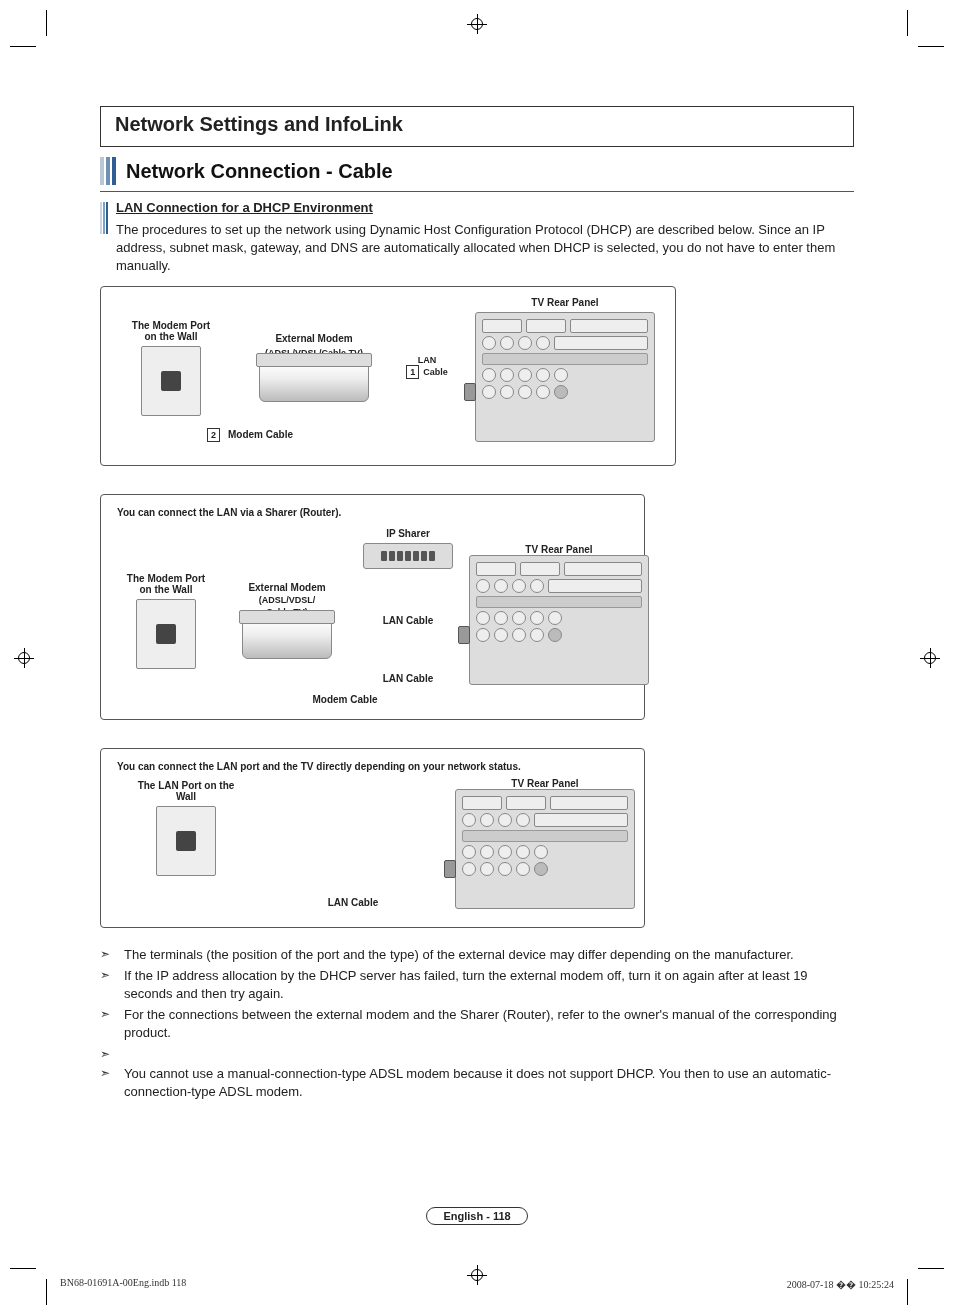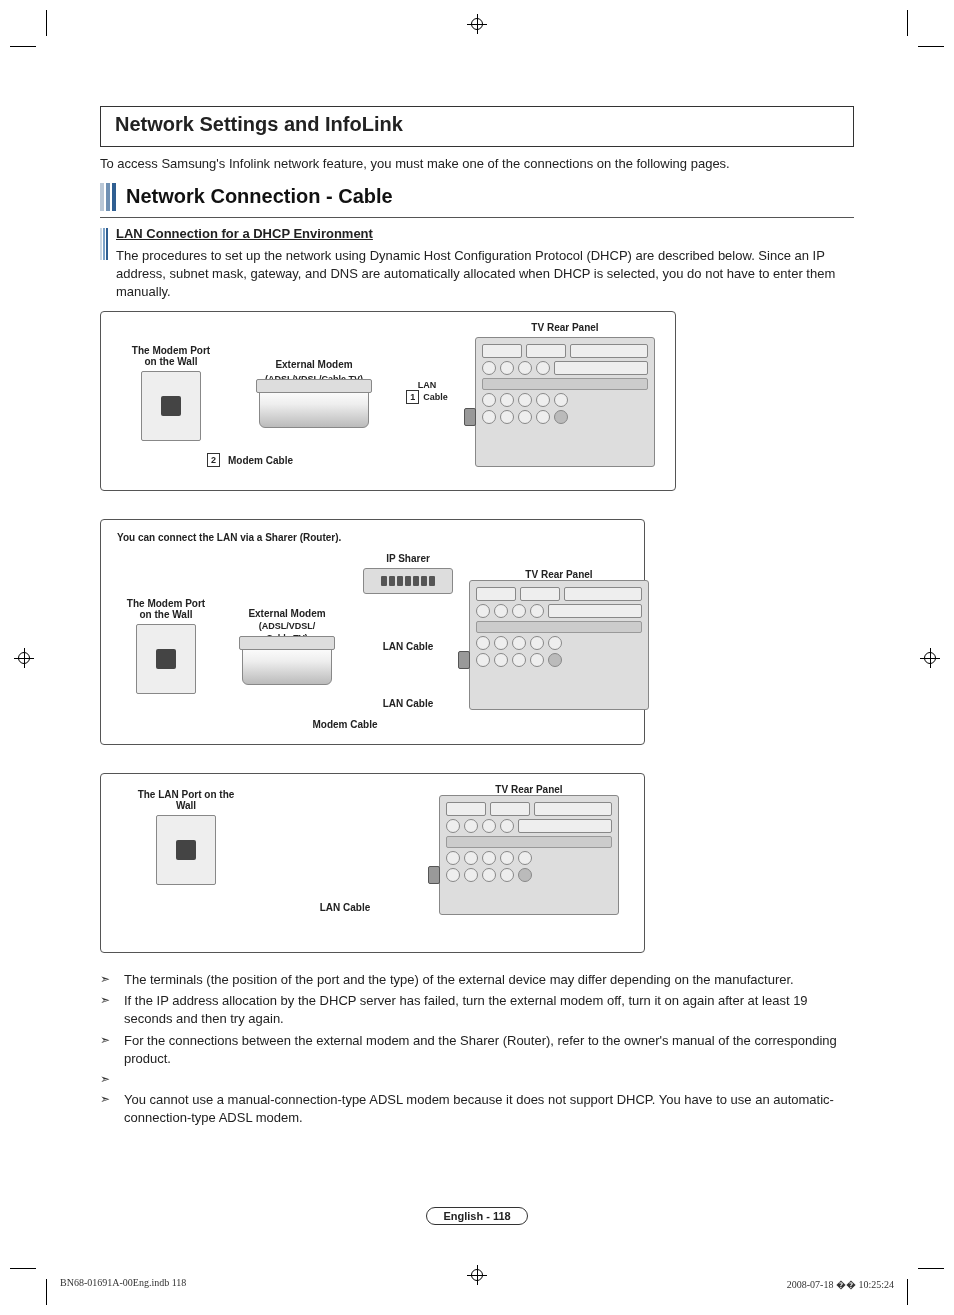--- a/index.html
+++ b/index.html
@@ -195,21 +195,21 @@
   .d2 { display:grid; grid-template-columns: 110px 120px 110px 180px; gap:4px 6px; align-items:center;}
   .d2 .tv-col { grid-column:4; grid-row:1 / span 5; display:flex; flex-direction:column; align-items:center;}
   .d2 .sharer-col { grid-column:3; grid-row:2; display:flex; flex-direction:column; align-items:center; gap:4px;}
   .d2 .wall-col { grid-column:1; grid-row:3; display:flex; flex-direction:column; align-items:center; gap:4px;}
   .d2 .modem-col { grid-column:2; grid-row:3; display:flex; flex-direction:column; align-items:center; gap:2px;}
   .d2 .lan1 { grid-column:3; grid-row:3; text-align:center;}
   .d2 .lan2 { grid-column:3; grid-row:4; text-align:center;}
   .d2 .mcable { grid-column:2 / span 2; grid-row:5; text-align:center; margin-top:6px;}
 
   
-  .d3 { display:grid; grid-template-columns: 150px 160px 200px; gap:4px; align-items:center;}
+  .d3 { display:grid; grid-template-columns: 150px 160px 200px; gap:12px; align-items:center;}
   .d3 .wall-col { grid-column:1; grid-row:1 / span 2; display:flex; flex-direction:column; align-items:center; gap:4px;}
   .d3 .tv-col { grid-column:3; grid-row:1 / span 3; display:flex; flex-direction:column; align-items:center;}
   .d3 .lan-row { grid-column:2; grid-row:3; text-align:center; margin-top:6px;}
 </style>
 </head>
 <body>
 
 <div class="crop-top">
     <span class="ring"></span>
   </div>
@@ -230,21 +230,20 @@
 <span class="tick-h" style="left:10px; bottom:46px;"></span>
 <span class="tick-v" style="right:46px; bottom:10px;"></span>
 <span class="tick-h" style="right:10px; bottom:46px;"></span>
 
 <div class="page">
 
   <div class="sec-head">
     <span>Network Settings and InfoLink</span>
   </div>
 
-  <p class="intro">To access Samsung's Infolink network feature, you must make one of the connections on the following pages.</p>
 
   <div class="sec-head-accent">
     <span class="accent-bars">
         <span></span>
         <span></span>
         <span></span>
       </span>
     <span class="accent-title">Network Connection - Cable</span>
   </div>
 
@@ -383,20 +382,21 @@
         <div class="diag-sublabel">Cable TV)</div>
         <div class="modem" style="width:90px;"></div>
       </div>
       <div class="lan1"><span class="diag-label">LAN Cable</span></div>
       <div class="lan2"><span class="diag-label">LAN Cable</span></div>
       <div class="mcable"><span class="diag-label">Modem Cable</span></div>
     </div>
   </div>
 
   <div class="diag-box full" style="min-height:180px;">
+    <div class="box-heading">You can connect the LAN port and the TV directly depending on your network status.</div>
     <div class="d3">
       <div class="wall-col">
         <div class="diag-label" style="width:100px;">The LAN Port on the Wall</div>
         <div class="wall">
             <div class="jack"></div>
           </div>
       </div>
       <div></div>
       <div class="tv-col">
         <div class="diag-label">TV Rear Panel</div>
@@ -446,21 +446,21 @@
     </div>
     <div class="note-row">
       <span class="arrow">➣</span>
       <span>For the connections between the external modem and the Sharer (Router), refer to the owner's manual of the corresponding product.</span>
     </div>
     <div class="note-row">
       <span class="arrow">➣</span>
     </div>
     <div class="note-row">
       <span class="arrow">➣</span>
-      <span>You cannot use a manual-connection-type ADSL modem because it does not support DHCP. You have to use an automatic-connection-type ADSL modem.</span>
+      <span>You cannot use a manual-connection-type ADSL modem because it does not support DHCP. You then to use an automatic-connection-type ADSL modem.</span>
     </div>
   </div>
 
 </div>
 
 <div class="page-footer">
   <span class="page-pill">English - 118</span>
 </div>
 
 <div class="footer-meta">

